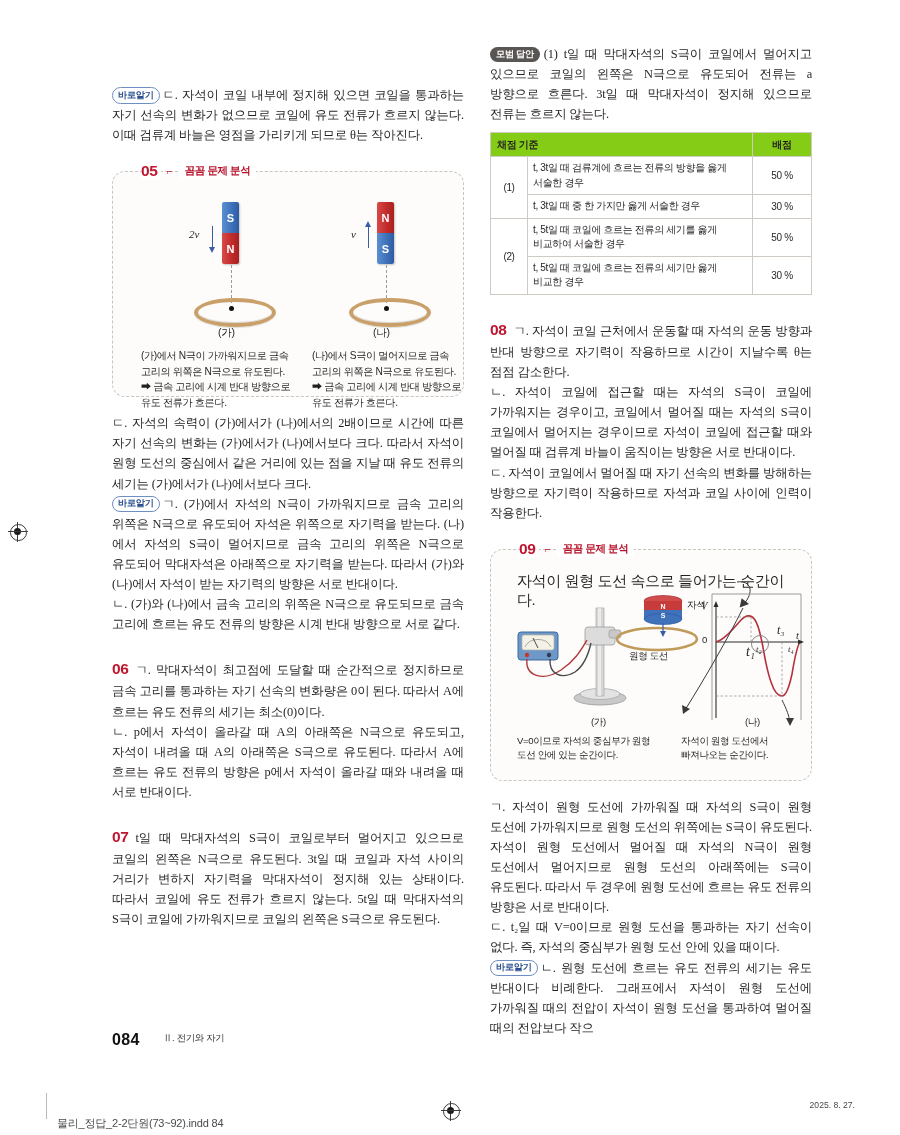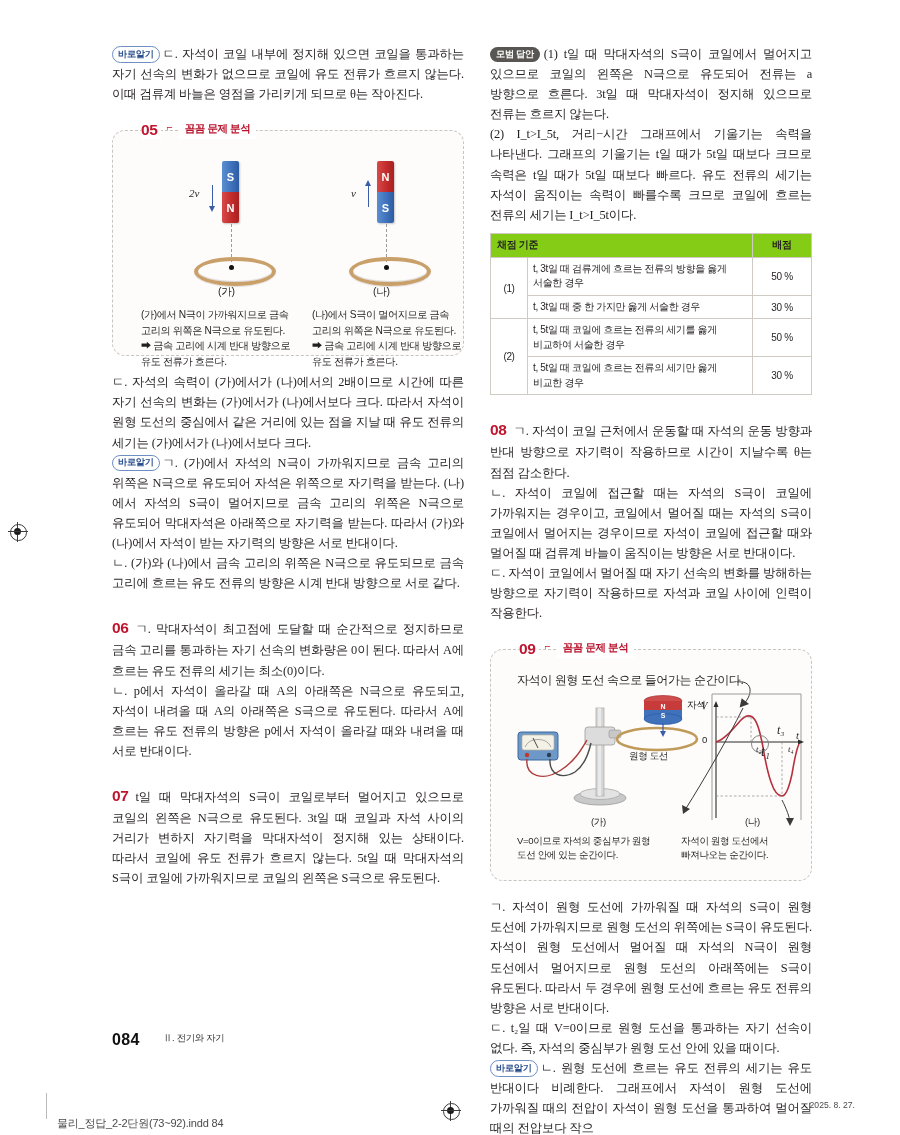--- a/index.html
+++ b/index.html
@@ -20,21 +20,21 @@
     position: absolute;
     inset: 0;
   }
 
   
   .col {
     position: absolute;
     top: 44px;
     width: 352px;
   }
-  .col-left  { left: 112px; }
+  .col-left  { left: 112px; margin-top: 41px; }
   .col-right { left: 490px; width: 322px; }
 
   
   .para {
     font-size: 12.4px;
     line-height: 1.62;
     text-align: justify;
     text-justify: inter-character;
     margin: 0 0 0 0;
     letter-spacing: -0.15px;
@@ -96,20 +96,21 @@
     border-radius: 13px;
     background: #fdfcfb;
     padding: 20px 14px 14px 14px;
     margin-top: 4px;
   }
   .analysis-head {
     position: absolute;
     top: -10px;
     left: 28px;
     display: flex;
+    align-items: center;
     gap: 5px;
   }
   .analysis-num {
     font-family: "Liberation Sans", sans-serif;
     font-weight: bold;
     font-size: 15.5px;
     color: #c0152f;
     background: #ffffff;
     padding: 0 4px 0 0;
     letter-spacing: -0.4px;
@@ -245,21 +246,21 @@
   }
   td.crit { line-height: 1.45; word-break: keep-all; }
   td.pts  { text-align: center; width: 46px; white-space: nowrap; }
 
   
   .fig09 { position: relative; height: 196px; }
 
   .note-top {
     position: absolute;
     font-family: "Liberation Sans", sans-serif;
-    font-size: 12px;
+    font-size: 15px;
     letter-spacing: -0.4px;
     color: #231f20;
   }
   .note-bottom {
     font-family: "Liberation Sans", sans-serif;
     font-size: 9.6px;
     line-height: 1.45;
     letter-spacing: -0.4px;
     word-break: keep-all;
   }
@@ -435,21 +436,20 @@
         <span class="qnum">07</span><span>t일 때 막대자석의 S극이 코일로부터 멀어지고 있으므로 코일의 왼쪽은 N극으로 유도된다. 3t일 때 코일과 자석 사이의 거리가 변하지 자기력을 막대자석이 정지해 있는 상태이다. 따라서 코일에 유도 전류가 흐르지 않는다. 5t일 때 막대자석의 S극이 코일에 가까워지므로 코일의 왼쪽은 S극으로 유도된다.</span>
       </p>
     </div>
   </div>
 
   <div class="col col-right">
 
     <p class="para">
       <span class="pill-dark">모범 답안</span><span>(1) t일 때 막대자석의 S극이 코일에서 멀어지고 있으므로 코일의 왼쪽은 N극으로 유도되어 전류는 a 방향으로 흐른다. 3t일 때 막대자석이 정지해 있으므로 전류는 흐르지 않는다.</span>
     </p>
-    <p class="para">(2) I_t&gt;I_5t, 거리−시간 그래프에서 기울기는 속력을 나타낸다. 그래프의 기울기는 t일 때가 5t일 때보다 크므로 속력은 t일 때가 5t일 때보다 빠르다. 유도 전류의 세기는 자석이 움직이는 속력이 빠를수록 크므로 코일에 흐르는 전류의 세기는 I_t&gt;I_5t이다.</p>
 
     <table class="score">
       <thead>
         <tr>
           <th colspan="2">채점 기준</th>
           <th class="pts">배점</th>
         </tr>
       </thead>
       <tbody>
         <tr>
@@ -554,21 +554,21 @@
 
           <path d="M238 38 C 222 70, 200 108, 180 140" fill="none" stroke="#3a3a3a" stroke-width="1"></path>
           <polygon points="178,144 177,135 185,139" fill="#3a3a3a"></polygon>
           <path d="M277 130 C 282 140, 284 146, 285 152" fill="none" stroke="#3a3a3a" stroke-width="1"></path>
           <polygon points="285,156 281,148 289,148" fill="#3a3a3a"></polygon>
         </svg>
 
         <span class="lab-italic" style="left:196px; top:30px;">V</span>
         <span class="lab-small" style="left:197px; top:64px;">0</span>
         <span class="lab-italic" style="left:291px; top:60px;">t</span>
-        <span class="lab-italic" style="left:256px; top:74px; font-size:14px;">t₁</span>
+        <span class="lab-italic" style="left:241px; top:74px; font-size:14px;">t₁</span>
         <span class="lab-italic" style="left:251px; top:74px; font-size:9px;">t₂</span>
         <span class="lab-italic" style="left:272px; top:53px; font-size:12px;">t₃</span>
         <span class="lab-italic" style="left:283px; top:74px; font-size:9px;text-align:center;">t₄</span>
 
         <span class="lab-small" style="left:182px; top:29px;">자석</span>
         <span class="lab-small" style="left:124px; top:80px;">원형 도선</span>
 
         <span class="lab-small" style="left:86px; top:146px;">(가)</span>
         <span class="lab-small" style="left:240px; top:146px;">(나)</span>
 

